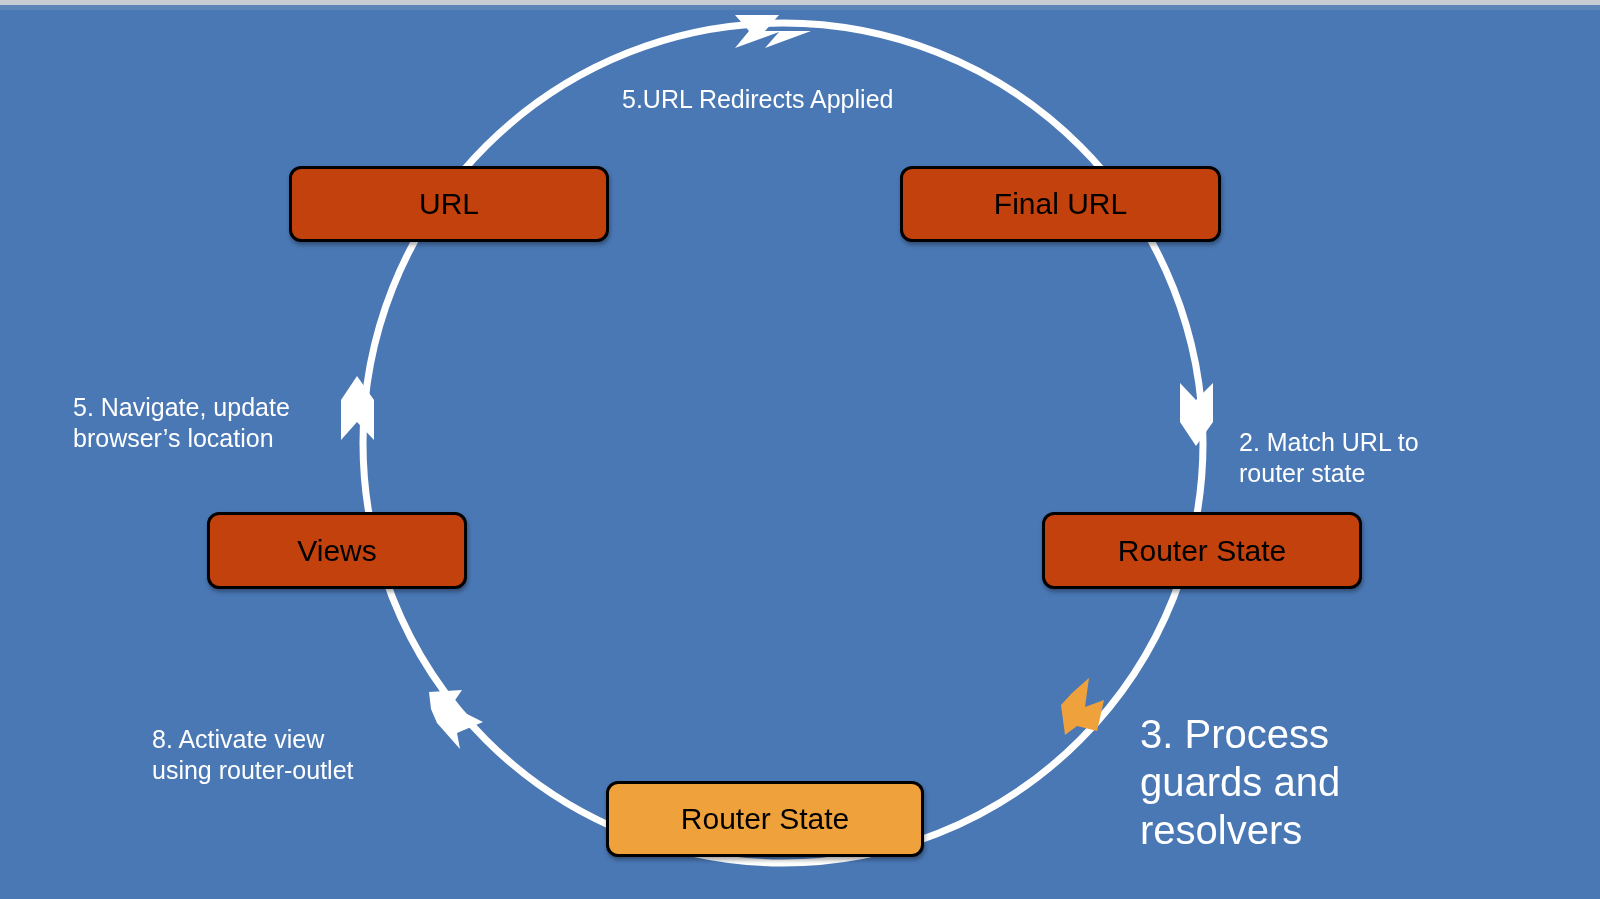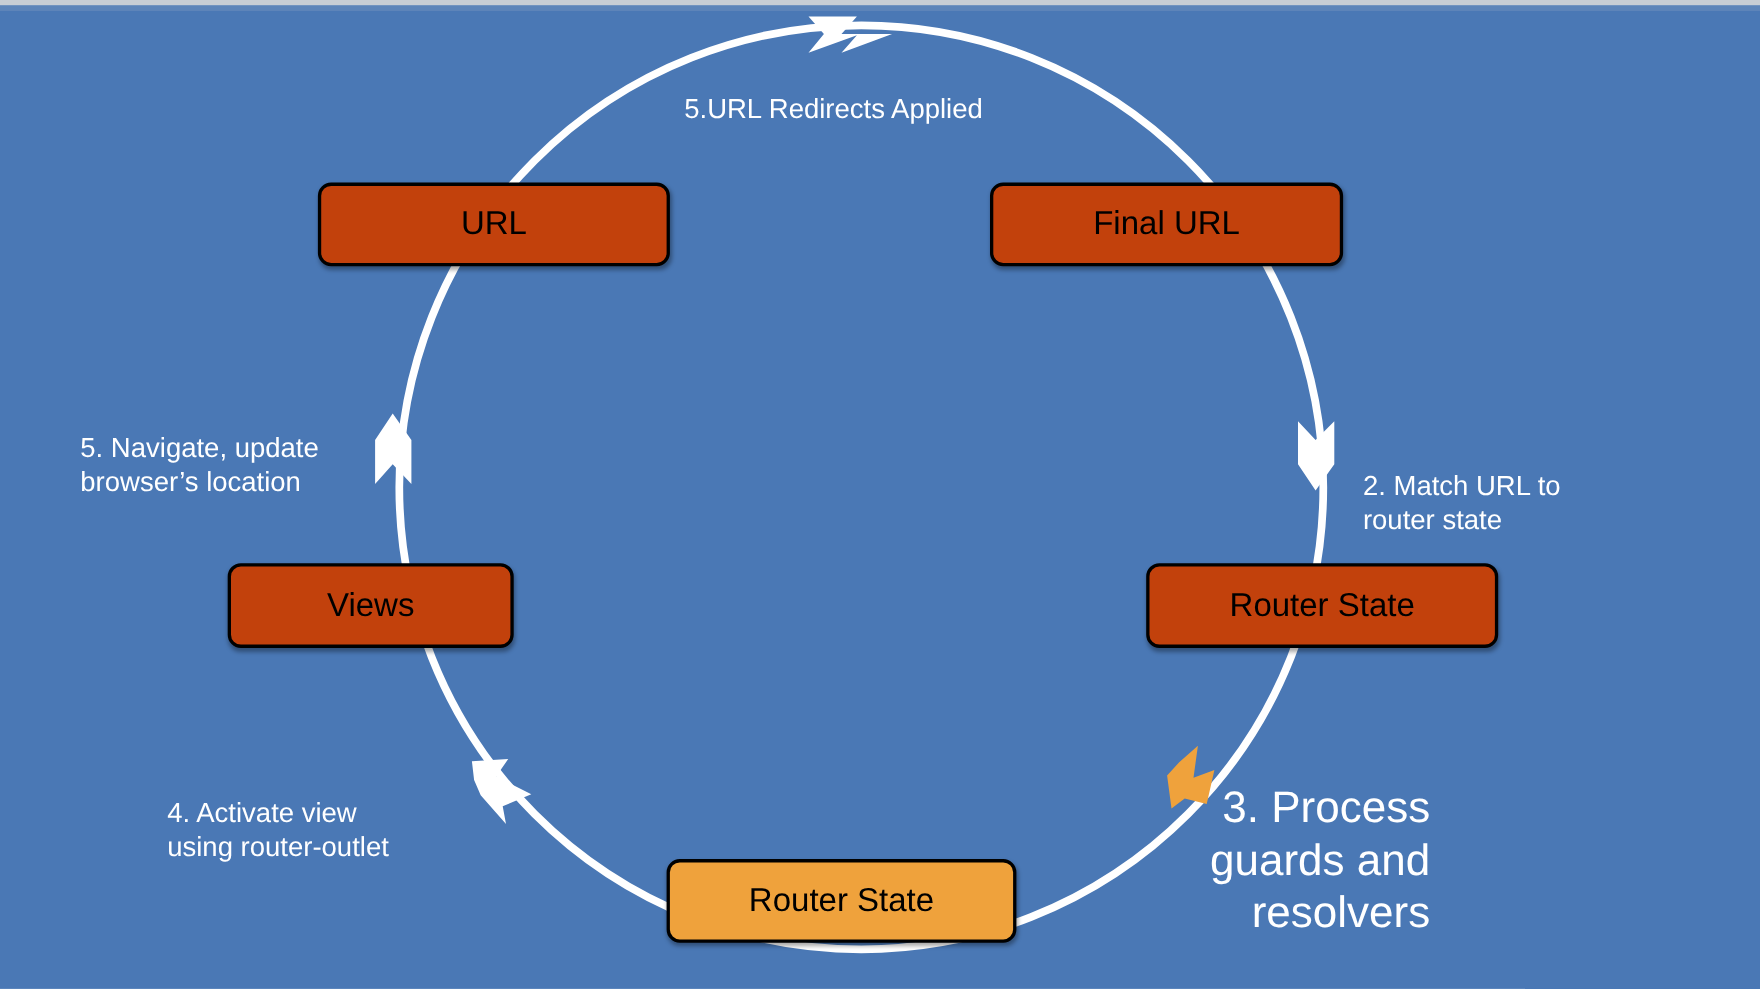--- a/index.html
+++ b/index.html
@@ -68,21 +68,21 @@
   }
   
   #box-url        { left: 289px;  top: 166px; width: 320px;  height: 76px; }
   #box-final-url  { left: 900px;  top: 166px; width: 321px;  height: 76px; }
   #box-router-state-right { left: 1042px; top: 512px; width: 320px; height: 77px; }
   #box-views      { left: 207px;  top: 512px; width: 260px;  height: 77px; }
   #box-router-state-bottom { left: 606px; top: 781px; width: 318px; height: 76px; }
 
   #label-step1 { left: 622px; top: 84px; }
   #label-step2 { left: 1239px; top: 404px; margin-top: 23px; }
-  #label-step3 { left: 1100px; top: 710px; text-align: right; }
+  #label-step3 { left: 1140px; top: 710px; }
   #label-step4 { left: 152px; top: 724px; }
   #label-step5 { left: 73px; top: 392px; }
 </style>
 </head>
 <body>
 
 <div id="stage">
 
   <div id="top-strip"></div>
   <div id="top-band"></div>
@@ -124,19 +124,19 @@
 
   <div class="step-label" id="label-step1">5.URL Redirects Applied</div>
 
   <div class="step-label" id="label-step2">2. Match URL to
 router state</div>
 
   <div class="step-label big" id="label-step3">3. Process
 guards and
 resolvers</div>
 
-  <div class="step-label" id="label-step4">4. Activate view
+  <div class="step-label" id="label-step4">8. Activate view
 using router-outlet</div>
 
   <div class="step-label" id="label-step5">5. Navigate, update
 browser’s location</div>
 
 </div>
 
 </body></html>

